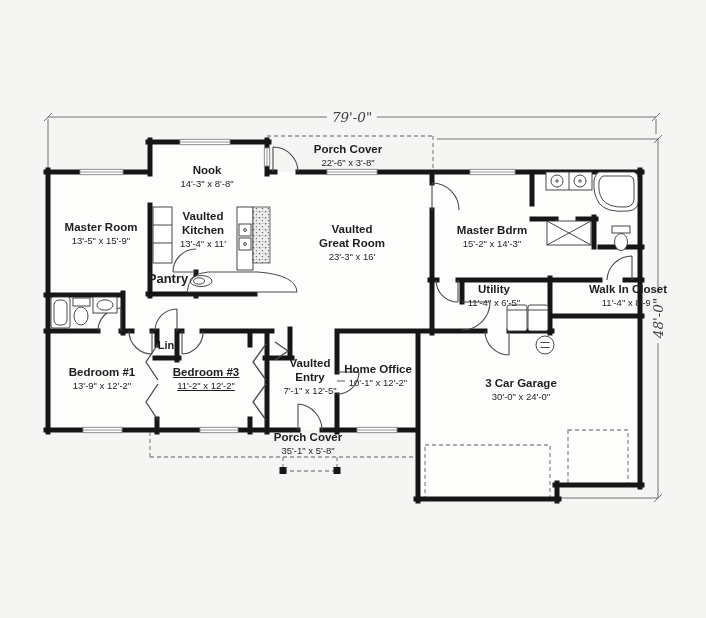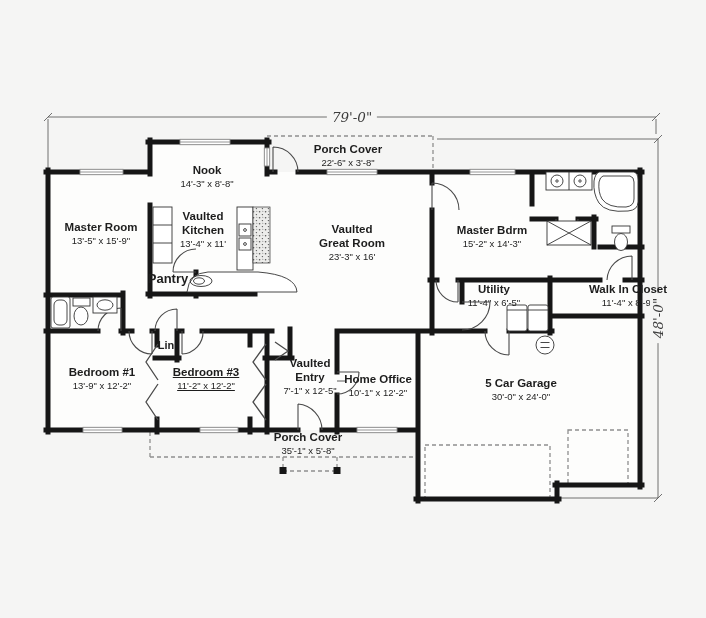--- a/index.html
+++ b/index.html
@@ -250,26 +250,26 @@
         <span class="rdims">11'-2" x 12'-2"</span>
       </div>
       <div class="room-label tiny" style="left: 166px; top: 339px;">
         <span class="rname">Lin</span>
       </div>
       <div class="room-label" style="left: 310px; top: 357px;">
         <span class="rname">Vaulted</span>
         <span class="rname">Entry</span>
         <span class="rdims">7'-1" x 12'-5"</span>
       </div>
-      <div class="room-label" style="left: 378px; top: 373px;">
+      <div class="room-label" style="left: 378px; top: 363px;">
         <span class="rname">Home Office</span>
         <span class="rdims">10'-1" x 12'-2"</span>
       </div>
       <div class="room-label" style="left: 521px; top: 377px;">
-        <span class="rname">5 Car Garage</span>
+        <span class="rname">3 Car Garage</span>
         <span class="rdims">30'-0" x 24'-0"</span>
       </div>
       <div class="room-label" style="left: 308px; top: 431px;">
         <span class="rname">Porch Cover</span>
         <span class="rdims">35'-1" x 5'-8"</span>
       </div>
     </div>
 
   <div class="dim-label" id="dim-width-label">79'-0"</div>
   <div class="dim-label" id="dim-height-label">48'-0"</div>

